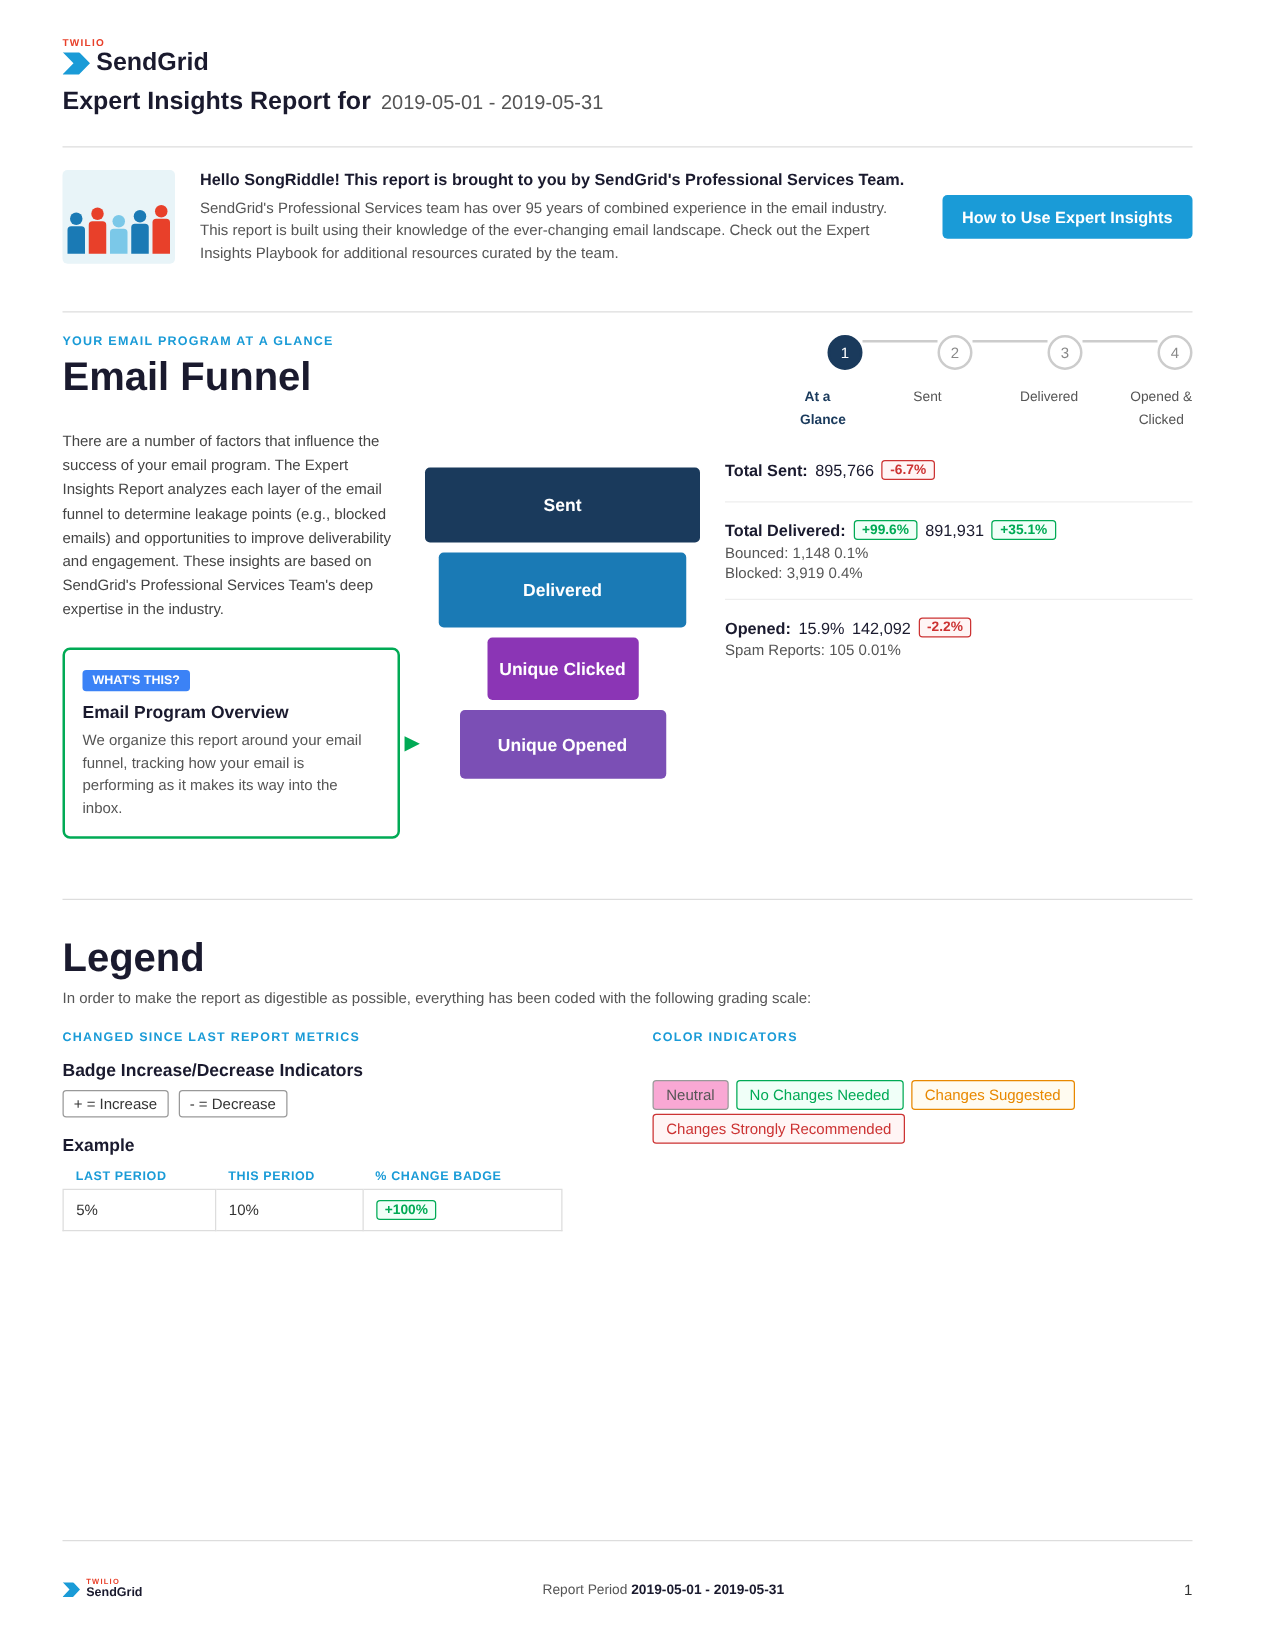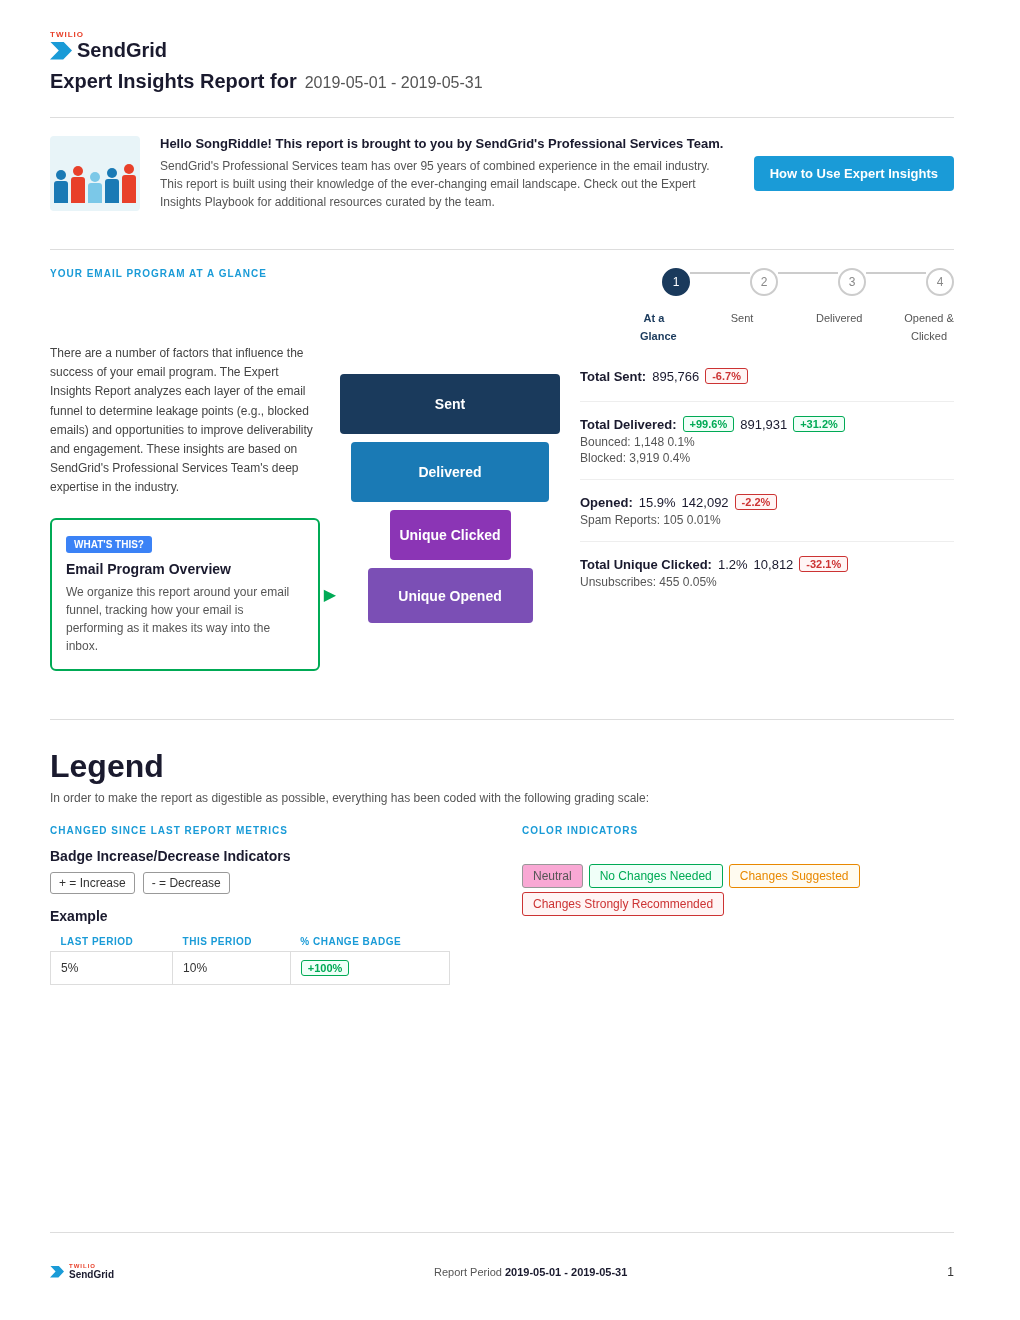--- a/index.html
+++ b/index.html
@@ -590,20 +590,21 @@
       <div class="intro-body">SendGrid's Professional Services team has over 95 years of combined experience in the email industry. This report is built using their knowledge of the ever-changing email landscape. Check out the Expert Insights Playbook for additional resources curated by the team.</div>
     </div>
     <button class="how-to-btn">How to Use Expert Insights</button>
   </div>
 
   <hr class="section-divider">
 
   <div class="nav-header-area">
     <div class="nav-header-left">
       <div class="section-label">YOUR EMAIL PROGRAM AT A GLANCE</div>
+      <div class="section-title">Email Funnel</div>
     </div>
     <div class="nav-header-right">
       <div class="funnel-nav">
         <div class="nav-step">
           <div class="nav-circle active">1</div>
         </div>
         <div class="nav-line"></div>
         <div class="nav-step">
           <div class="nav-circle">2</div>
         </div>
@@ -670,45 +671,36 @@
           <span class="stat-value">895,766</span>
           <span class="badge badge-red">-6.7%</span>
         </div>
       </div>
 
       <div class="stat-section">
         <div class="stat-line">
           <span class="stat-label">Total Delivered:</span>
           <span class="badge badge-green">+99.6%</span>
           <span class="stat-value">891,931</span>
-          <span class="badge badge-green">+31.2%</span>
+          <span class="badge badge-green">+35.1%</span>
         </div>
         <div class="stat-sub">Bounced: 1,148  0.1%</div>
         <div class="stat-sub">Blocked: 3,919  0.4%</div>
       </div>
 
       <div class="stat-section">
         <div class="stat-line">
           <span class="stat-label">Opened:</span>
           <span class="stat-value">15.9%</span>
           <span class="stat-value">142,092</span>
           <span class="badge badge-red">-2.2%</span>
         </div>
         <div class="stat-sub">Spam Reports: 105  0.01%</div>
       </div>
 
-      <div class="stat-section">
-        <div class="stat-line">
-          <span class="stat-label">Total Unique Clicked:</span>
-          <span class="stat-value">1.2%</span>
-          <span class="stat-value">10,812</span>
-          <span class="badge badge-red">-32.1%</span>
-        </div>
-        <div class="stat-sub">Unsubscribes: 455  0.05%</div>
-      </div>
     </div>
   </div>
 
   <hr class="section-divider">
 
   <div class="legend-section">
     <div class="legend-title">Legend</div>
     <div class="legend-desc">In order to make the report as digestible as possible, everything has been coded with the following grading scale:</div>
 
     <div class="legend-columns">

